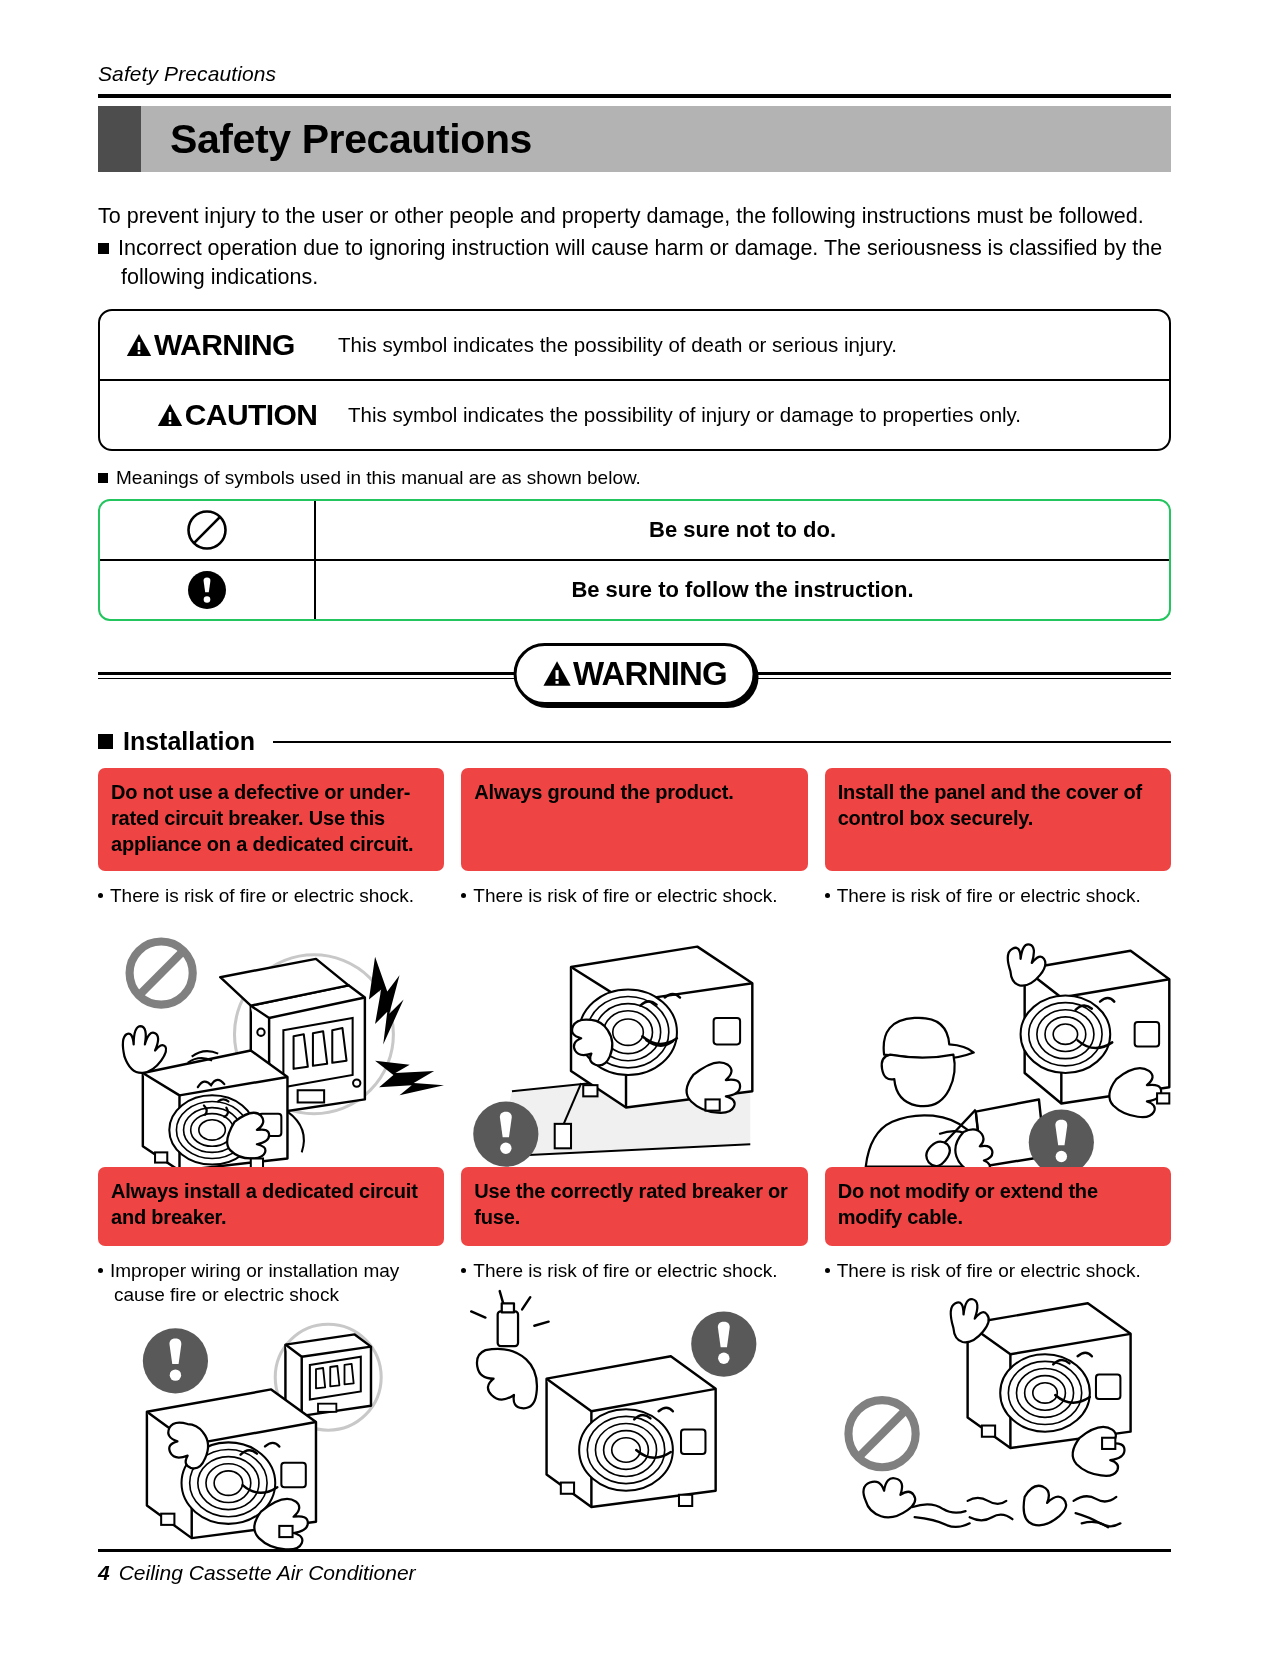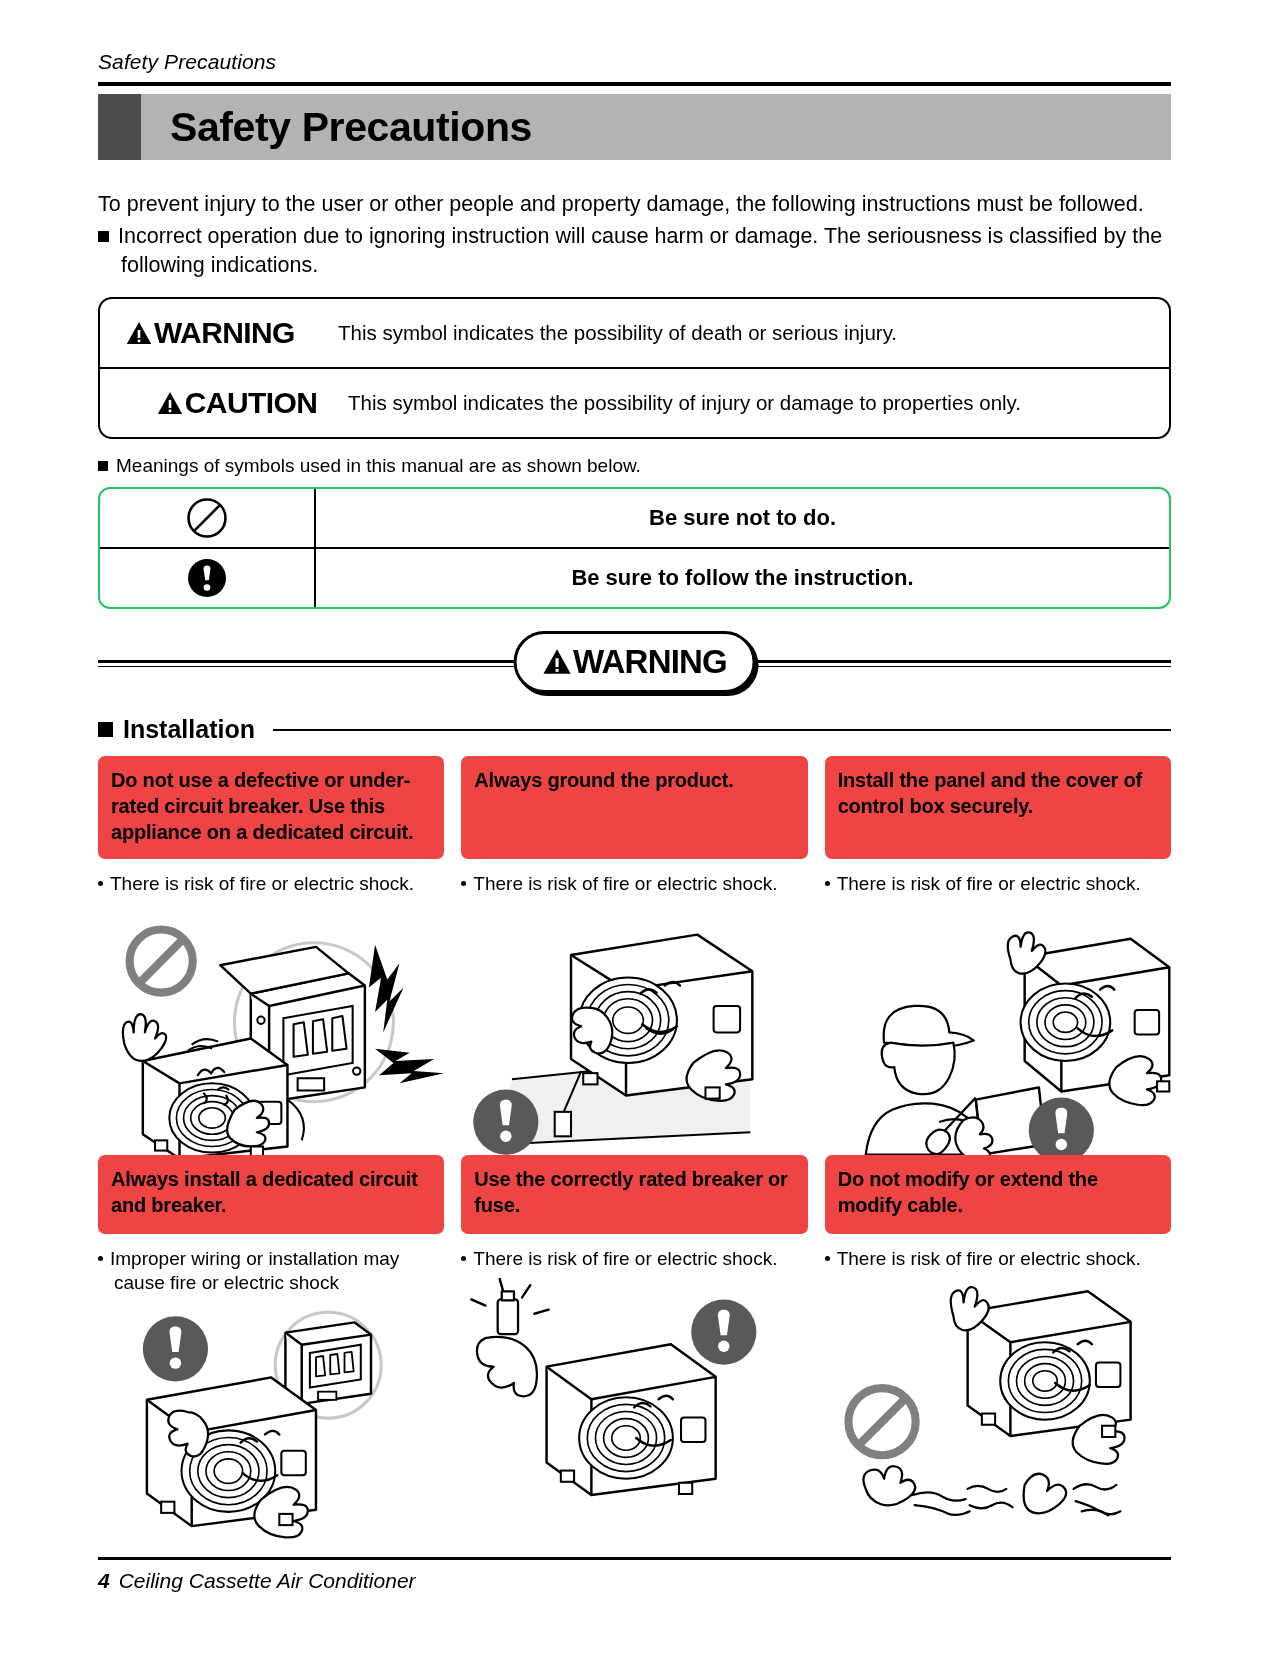--- a/index.html
+++ b/index.html
@@ -13,21 +13,21 @@
     font-family: "Liberation Sans", sans-serif;
     color: #000000;
     position: relative;
     overflow: hidden;
   }
   .page {
     position: relative;
     width: 1269px;
     height: 1653px;
     box-sizing: border-box;
-    padding: 0 98px;
+    padding: 12px 98px;
   }
 
   
   .running-head {
     padding-top: 50px;
     font-style: italic;
     font-size: 21px;
     letter-spacing: .1px;
     color: #000;
   }
@@ -248,21 +248,21 @@
     position: relative;
     margin-top: 4px;
   }
   .art svg { display: block; width: 100%; height: auto; }
 
   
   .footer {
     position: absolute;
     left: 98px;
     right: 98px;
-    bottom: 60px;
+    bottom: 68px;
   }
   .footer-rule { border-top: 3px solid #000; }
   .footer-text {
     margin-top: 9px;
     font-style: italic;
     font-size: 21px;
   }
   .footer-num {
     font-weight: bold;
     font-style: italic;

